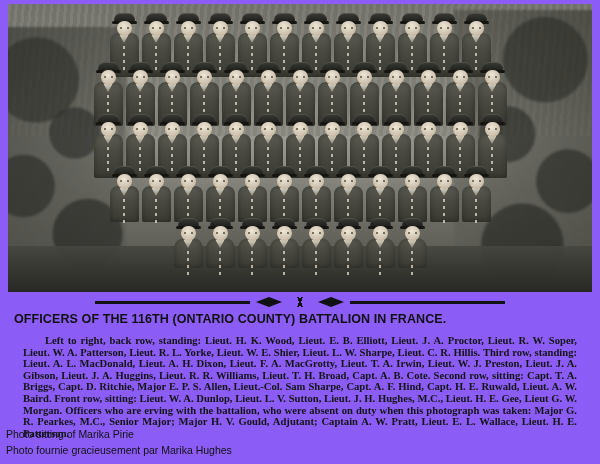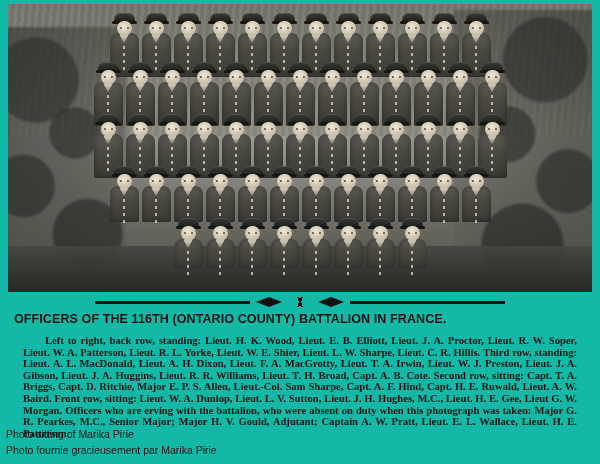--- a/index.html
+++ b/index.html
@@ -12,21 +12,21 @@
     height: 464px;
     font-family: "Liberation Serif", serif;
     color: #1a1a1a;
     overflow: hidden;
     position: relative;
   }
   #page {
     width: 600px;
     height: 464px;
     position: relative;
-    background: #14b8a6;
+    background: #8b5cf6;
   }
 
   
   .photo-frame {
     position: absolute;
     left: 8px;
     top: 4px;
     width: 584px;
     height: 288px;
     background: #8e8e88;
@@ -548,16 +548,16 @@
 
   <div class="caption">
     <div class="caption-title">OFFICERS OF THE 116TH (ONTARIO COUNTY) BATTALION IN FRANCE.</div>
     <div class="caption-body">
       <p>Left to right, back row, standing: Lieut. H. K. Wood, Lieut. E. B. Elliott, Lieut. J. A. Proctor, Lieut. R. W. Soper, Lieut. W. A. Patterson, Lieut. R. L. Yorke, Lieut. W. E. Shier, Lieut. L. W. Sharpe, Lieut. C. R. Hillis. Third row, standing: Lieut. A. L. MacDonald, Lieut. A. H. Dixon, Lieut. F. A. MacGrotty, Lieut. T. A. Irwin, Lieut. W. J. Preston, Lieut. J. A. Gibson, Lieut. J. A. Huggins, Lieut. R. R. Williams, Lieut. T. H. Broad, Capt. A. B. Cote. Second row, sitting: Capt. T. A. Briggs, Capt. D. Ritchie, Major E. P. S. Allen, Lieut.-Col. Sam Sharpe, Capt. A. F. Hind, Capt. H. E. Ruwald, Lieut. A. W. Baird. Front row, sitting: Lieut. W. A. Dunlop, Lieut. L. V. Sutton, Lieut. J. H. Hughes, M.C., Lieut. H. E. Gee, Lieut  G. W. Morgan.    Officers who are erving with the battalion, who were absent on duty when this photograph was taken: Major G. R. Pearkes, M.C., Senior Major; Major H. V. Gould, Adjutant; Captain A. W. Pratt, Lieut. E. L. Wallace, Lieut. H. E. Patterson.</p>
     </div>
   </div>
 
   <div class="credits">
     <div>Photo sitting of Marika Pirie</div>
-    <div>Photo fournie gracieusement par Marika Pirie</div>
+    <div>Photo fournie gracieusement par Marika Hughes</div>
   </div>
 
 </div>
 
 </body></html>

